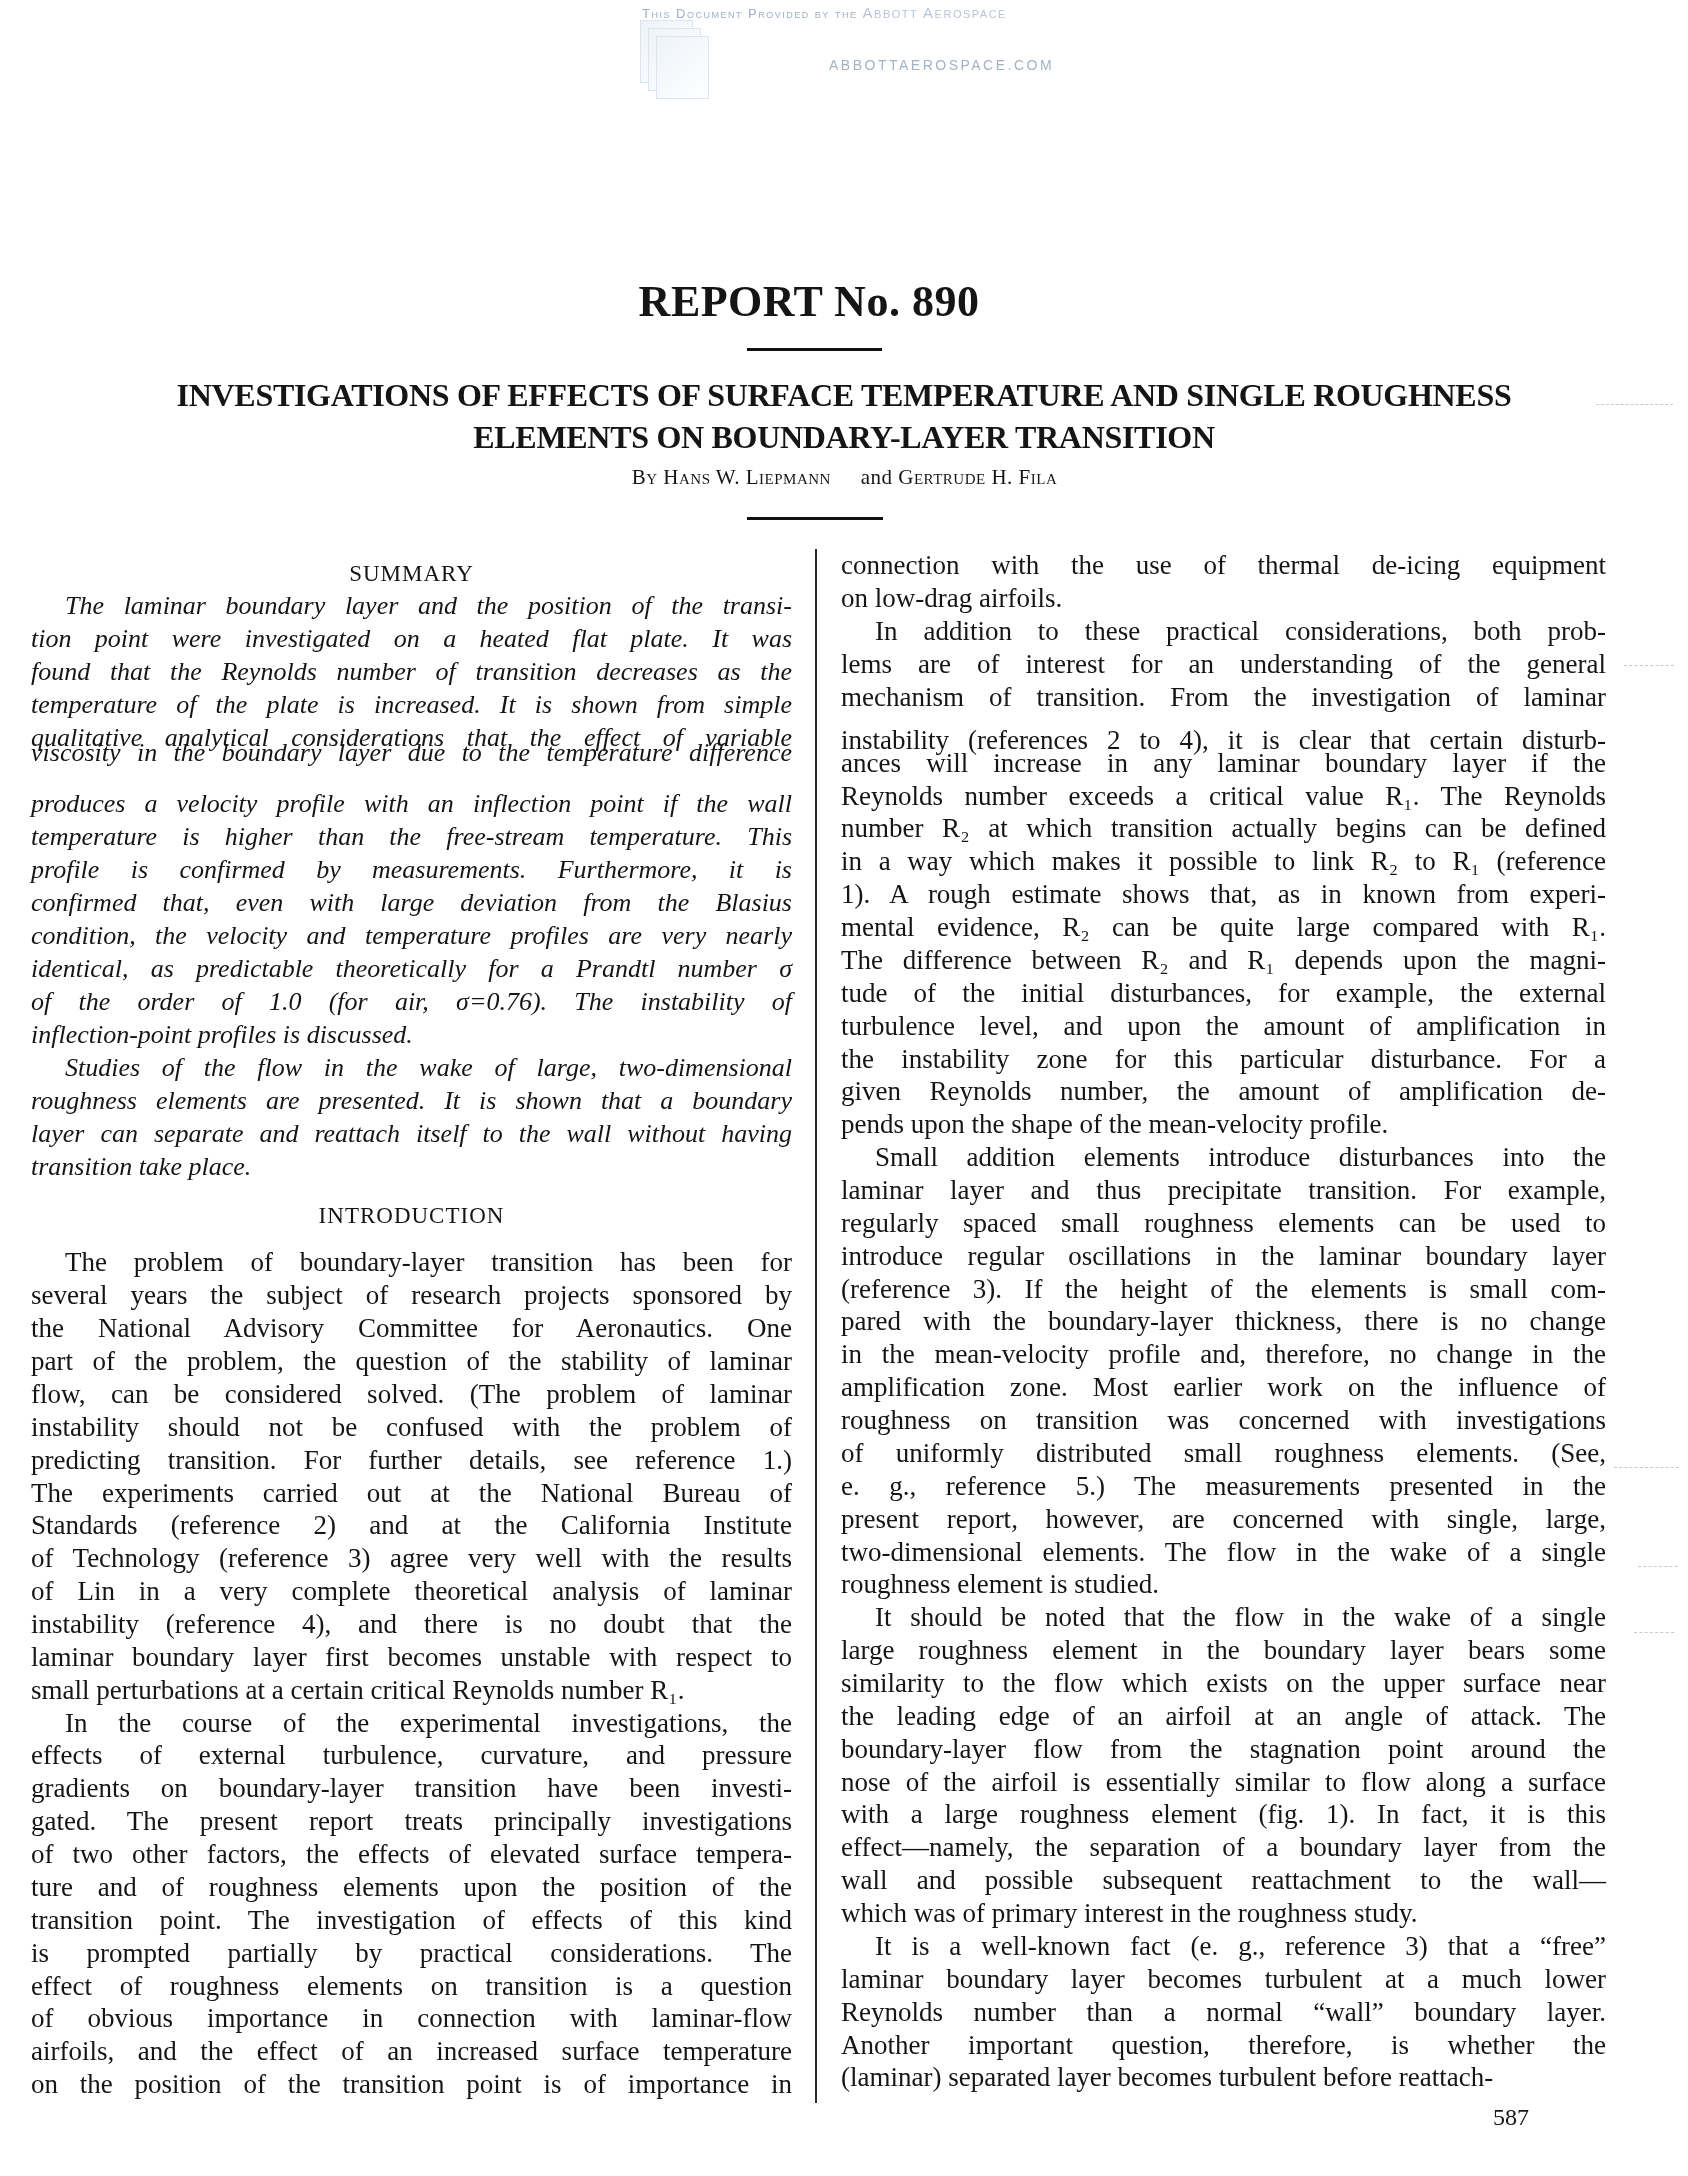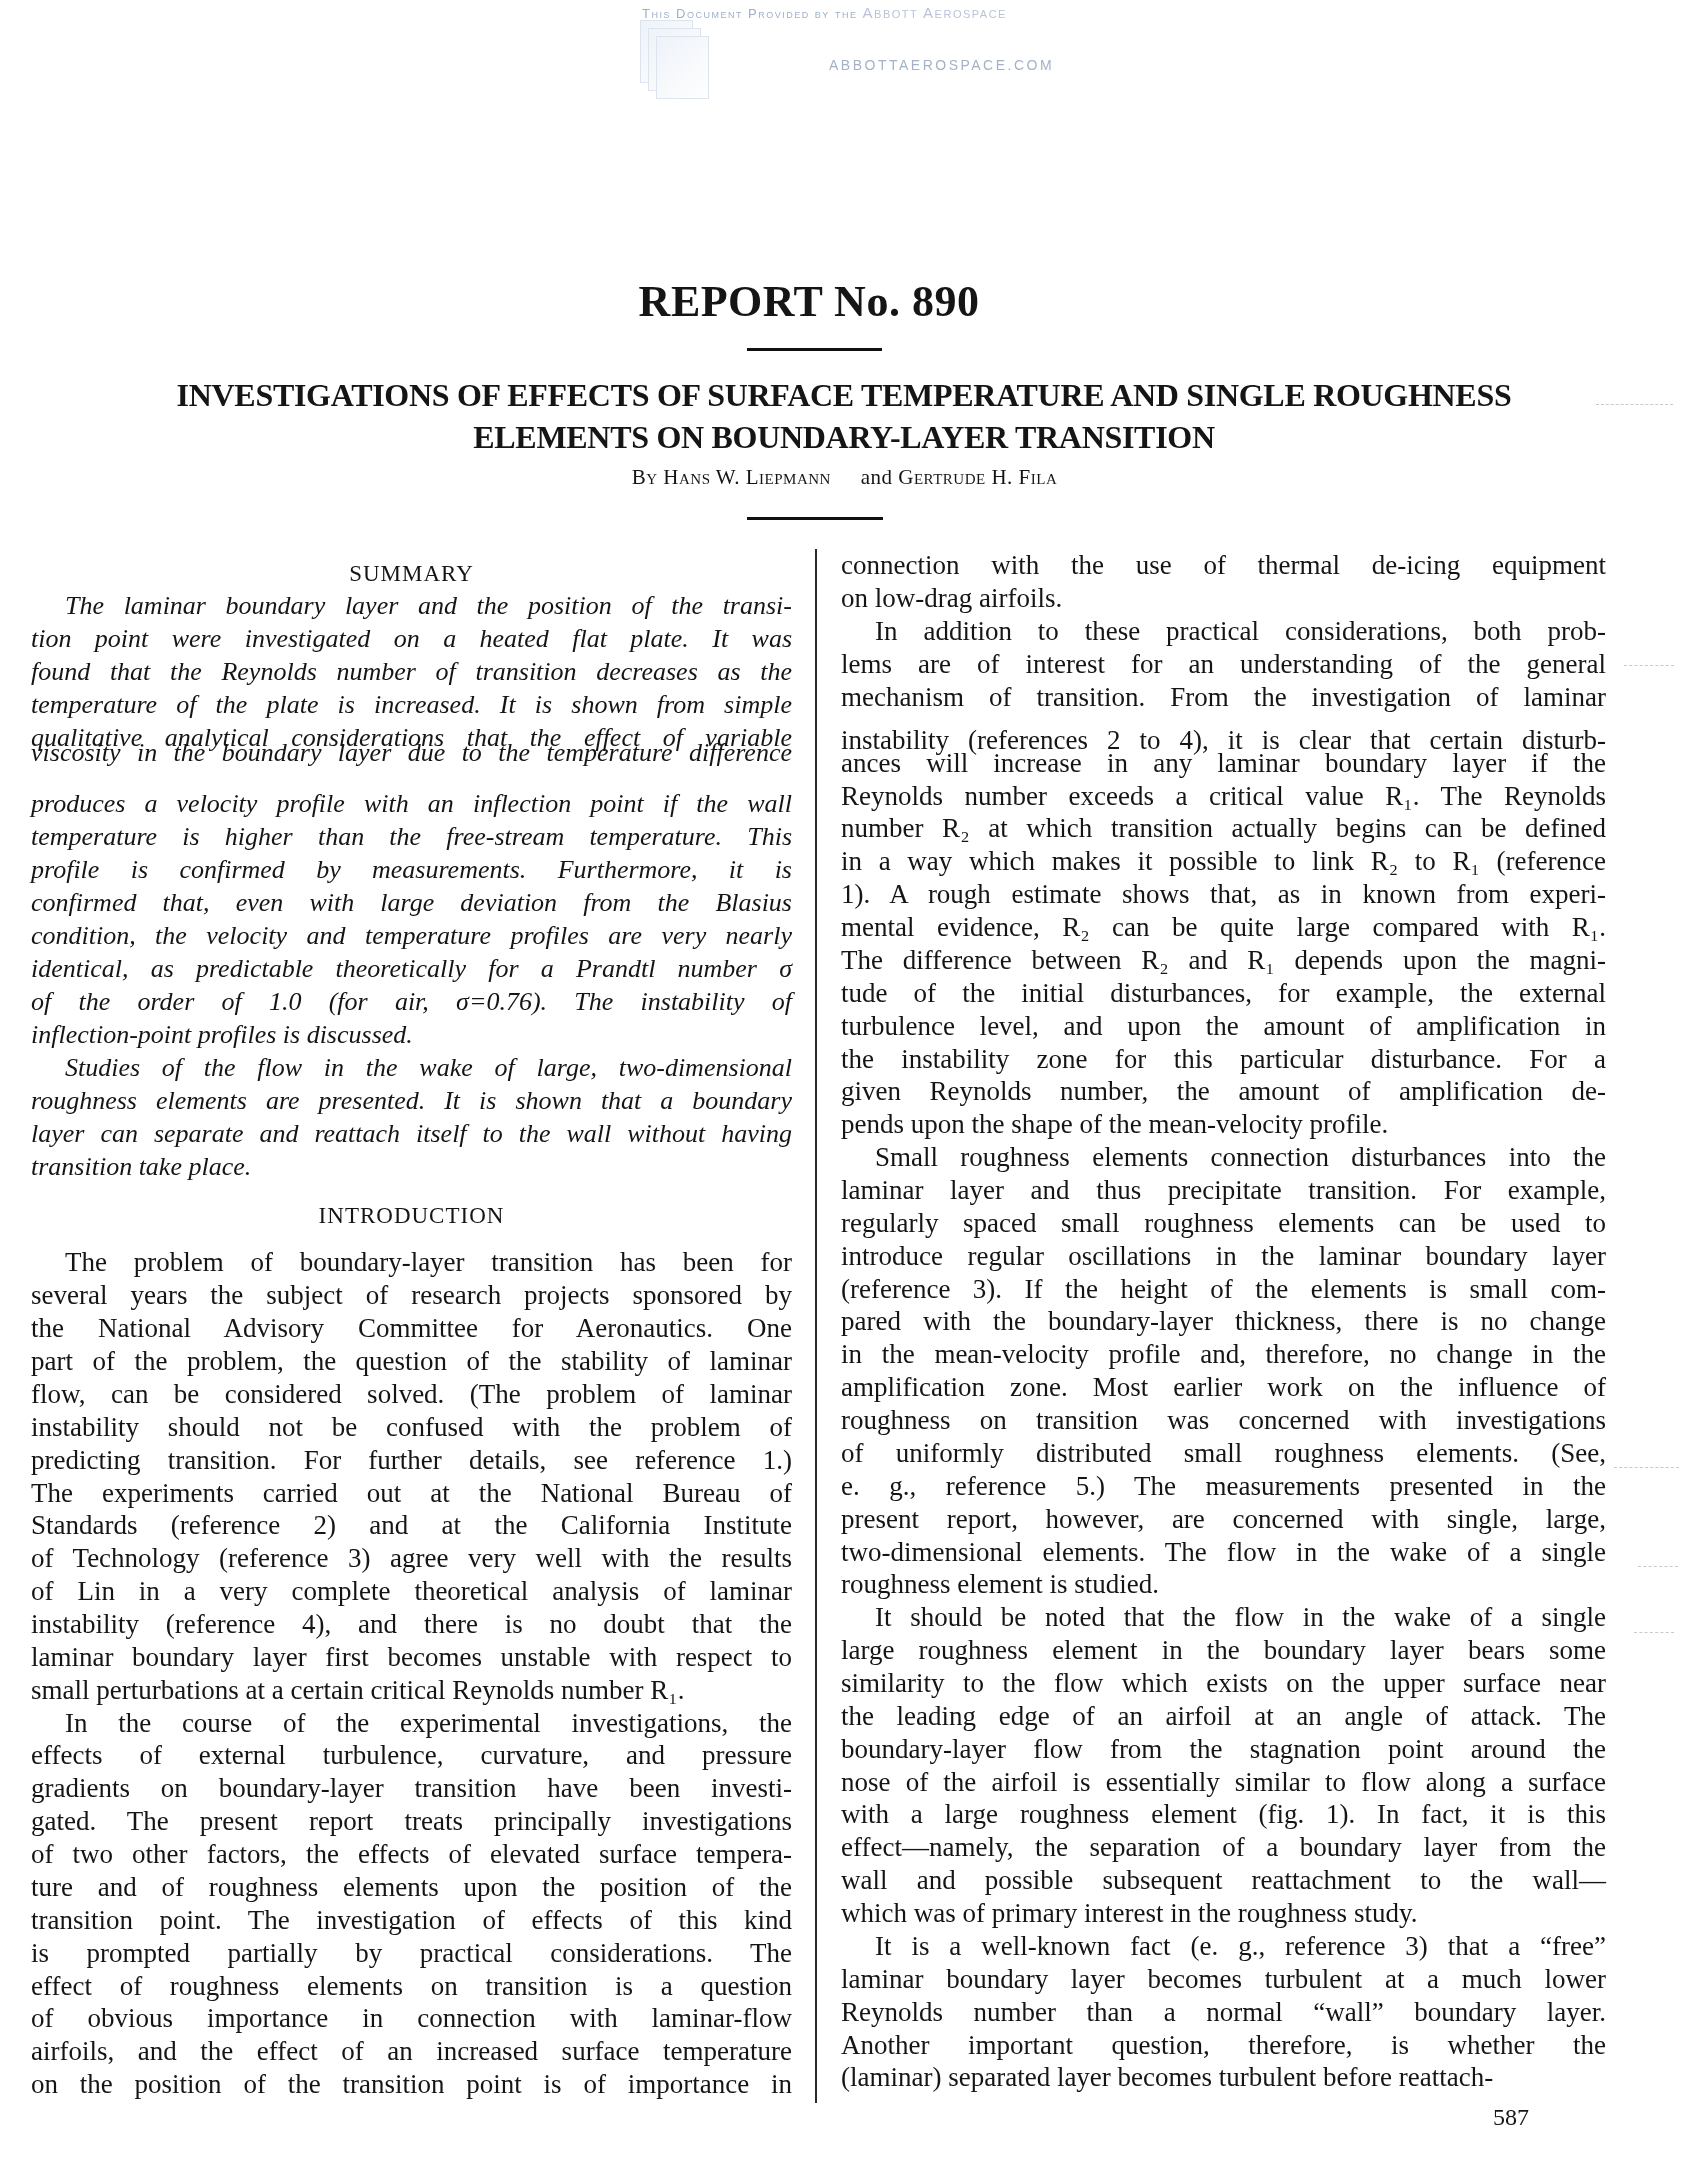--- a/index.html
+++ b/index.html
@@ -134,21 +134,21 @@
     <div class="line right" style="top: 811px;">number R₂ at which transition actually begins can be defined</div>
     <div class="line right" style="top: 844px;">in a way which makes it possible to link R₂ to R₁ (reference</div>
     <div class="line right" style="top: 877px;">1).  A rough estimate shows that, as in known from experi-</div>
     <div class="line right" style="top: 910px;">mental evidence, R₂ can be quite large compared with R₁.</div>
     <div class="line right" style="top: 943px;">The difference between R₂ and R₁ depends upon the magni-</div>
     <div class="line right" style="top: 976px;">tude of the initial disturbances, for example, the external</div>
     <div class="line right" style="top: 1009px;">turbulence level, and upon the amount of amplification in</div>
     <div class="line right" style="top: 1042px;">the instability zone for this particular disturbance.  For a</div>
     <div class="line right" style="top: 1074px;">given Reynolds number, the amount of amplification de-</div>
     <div class="line right end" style="top: 1107px;">pends upon the shape of the mean-velocity profile.</div>
-    <div class="line right indent" style="top: 1140px;">Small roughness elements connection disturbances into the</div>
+    <div class="line right indent" style="top: 1140px;">Small addition elements introduce disturbances into the</div>
     <div class="line right" style="top: 1173px;">laminar layer and thus precipitate transition.  For example,</div>
     <div class="line right" style="top: 1206px;">regularly spaced small roughness elements can be used to</div>
     <div class="line right" style="top: 1239px;">introduce regular oscillations in the laminar boundary layer</div>
     <div class="line right" style="top: 1272px;">(reference 3).  If the height of the elements is small com-</div>
     <div class="line right" style="top: 1304px;">pared with the boundary-layer thickness, there is no change</div>
     <div class="line right" style="top: 1337px;">in the mean-velocity profile and, therefore, no change in the</div>
     <div class="line right" style="top: 1370px;">amplification zone.  Most earlier work on the influence of</div>
     <div class="line right" style="top: 1403px;">roughness on transition was concerned with investigations</div>
     <div class="line right" style="top: 1436px;">of uniformly distributed small roughness elements.  (See,</div>
     <div class="line right" style="top: 1469px;">e. g., reference 5.)  The measurements presented in the</div>

